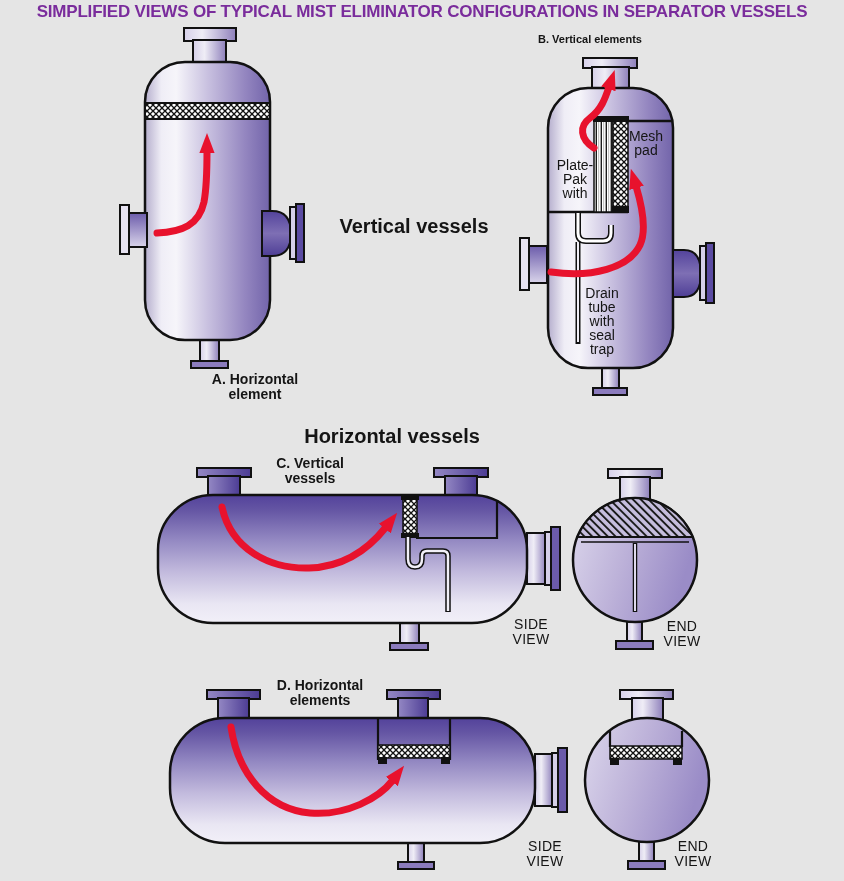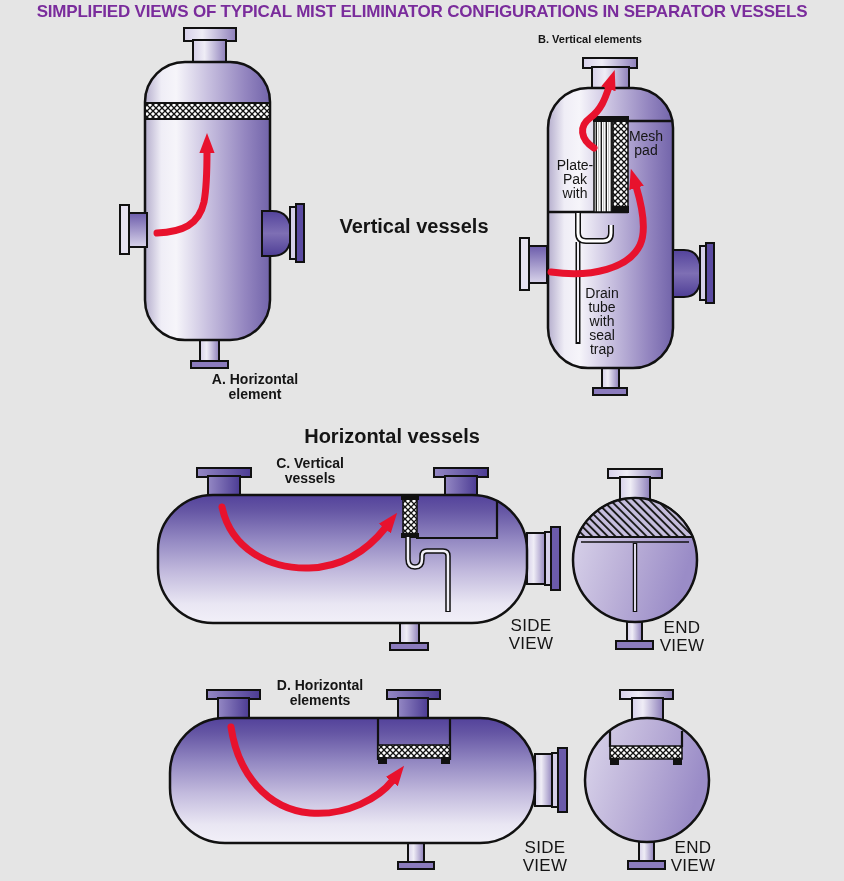--- a/index.html
+++ b/index.html
@@ -9,21 +9,21 @@
   .lbl{position:absolute;color:#151515;white-space:pre-line;line-height:1.0;
        font-family:"Liberation Sans",sans-serif;}
   .ctr{transform:translateX(-50%);text-align:center;}
   .bold{font-weight:bold;}
   .title{left:0;top:3px;width:844px;text-align:center;font-weight:bold;font-size:17px;
          letter-spacing:-0.2px;color:#7a2c9c;}
   .sect{font-size:20px;}
   .vlabel{font-size:14px;line-height:1.05;}
   .blabel{font-size:11px;}
   .ann{font-size:14px;}
-  .view{font-size:17px;line-height:1.06;letter-spacing:0.3px;}
+  .view{font-size:14px;line-height:1.06;letter-spacing:0.3px;}
 </style>
 </head>
 <body>
 
 <div class="stage">
 
 <svg width="844" height="881" viewBox="0 0 844 881">
   <defs>
     <linearGradient id="gV" x1="0" y1="0" x2="1" y2="0">
       <stop offset="0" stop-color="#b5aecd"></stop>

